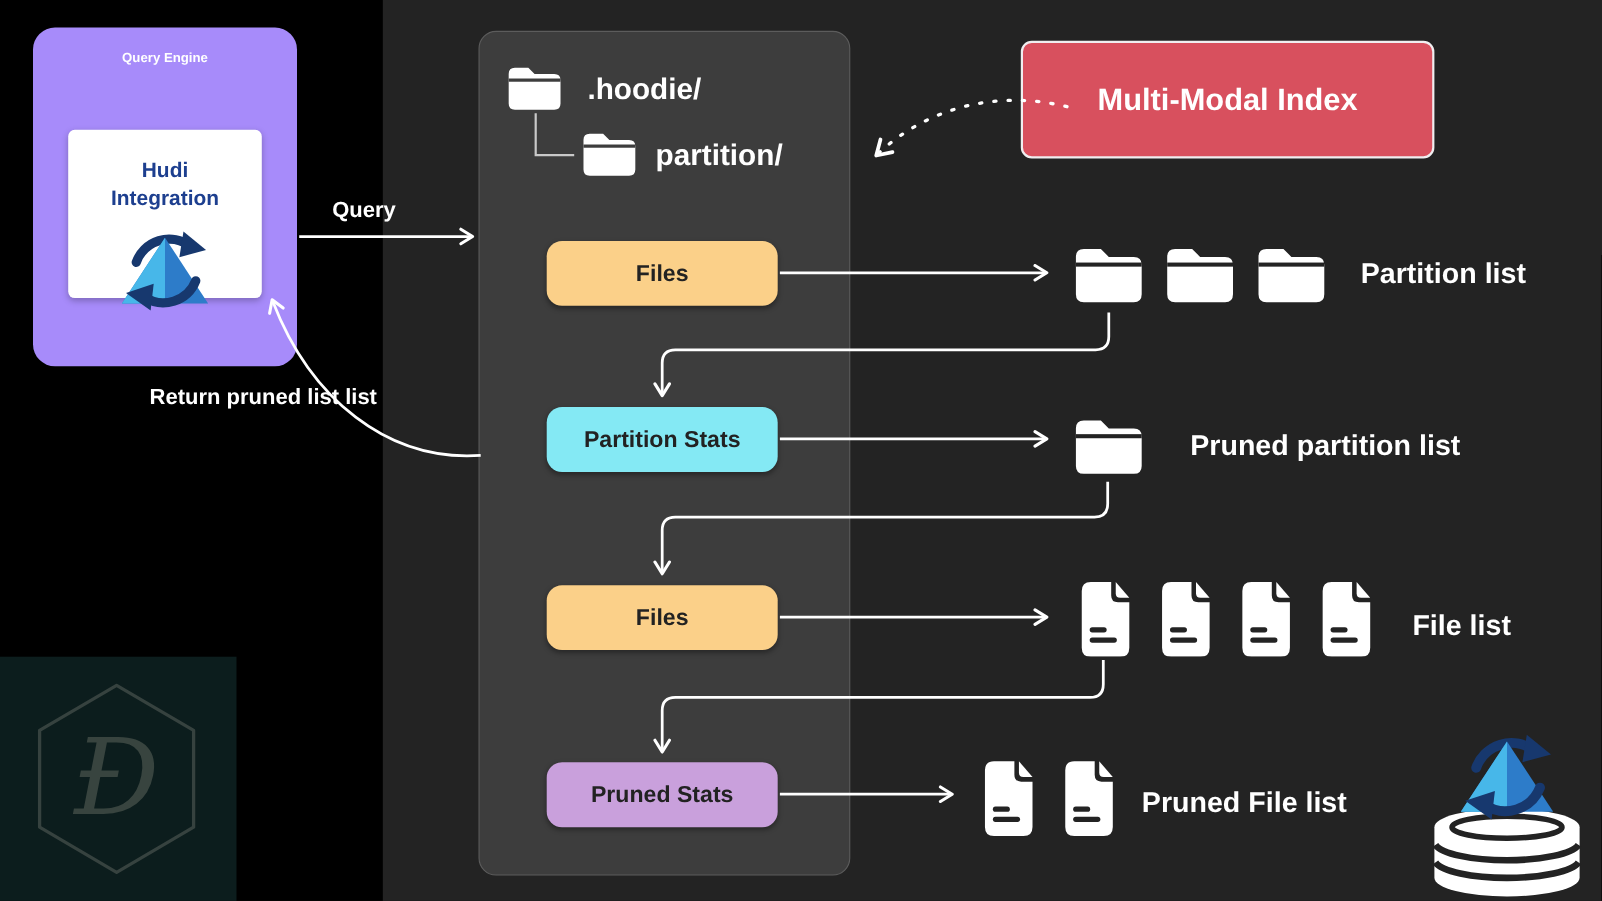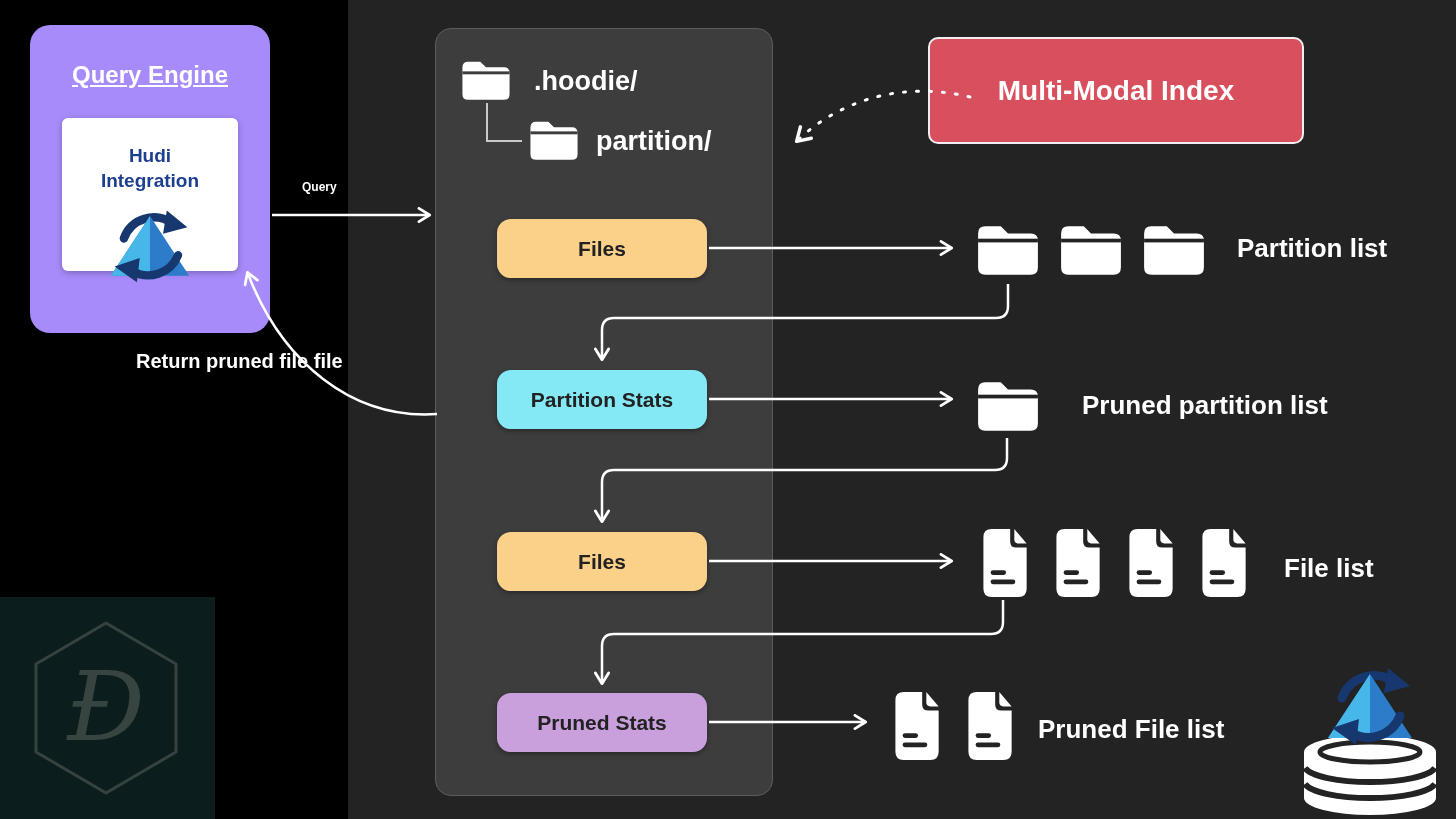--- a/index.html
+++ b/index.html
@@ -12,34 +12,34 @@
   .dew-square svg { position:absolute; left:26px; top:18px; }
 
   
   .overlay { position:absolute; left:0; top:0; width:1456px; height:819px; z-index:5; pointer-events:none; }
 
   
   .query-engine {
     position:absolute; left:30px; top:25px; width:240px; height:308px;
     background:#a78bfa; border-radius:20px; z-index:3;
   }
-  .qe-title { margin-top:36px; text-align:center; color:#fff; font-weight:700; font-size:24px;text-decoration:underline; }
+  .qe-title { margin-top:20px; text-align:center; color:#fff; font-weight:700; font-size:12px; }
   .qe-card {
     position:absolute; left:32px; top:93px; width:176px; height:153px;
     background:#fff; border-radius:6px; box-shadow:0 2px 6px rgba(0,0,0,.25);
   }
   .qe-integration {
     margin-top:26px; text-align:center; color:#1d3f8f; font-weight:700;
     font-size:19px; line-height:1.3; white-space:pre-line;
   }
   .hudi-mini { display:block; width:94px; height:84px; margin:10px auto 0; }
 
   
   .flabel { position:absolute; color:#fff; font-weight:700; z-index:6; }
-  .query-label  { left:302px; top:180px; font-size:12px; }
+  .query-label  { left:302px; top:180px; font-size:20px; }
   .return-label { left:136px; top:350px; font-size:20px; }
 
   
   .panel {
     position:absolute; left:435px; top:28px; width:336px; height:766px;
     background:#3d3d3d; border:1px solid #5c5c5c; border-radius:16px; z-index:2;
   }
   .pfolder { position:absolute; z-index:3; }
   .pfolder-1 { left:460px; top:57px;  width:52px; height:45px; --slit:#3d3d3d; }
   .pfolder-2 { left:528px; top:117px; width:52px; height:45px; --slit:#3d3d3d; }
@@ -153,21 +153,21 @@
     <div class="qe-card">
       <div class="qe-integration">Hudi
 Integration</div>
       <svg class="hudi-mini" viewBox="0 0 100 90">
           <use href="#sym-hudi"></use>
         </svg>
     </div>
   </div>
 
   <div class="flabel query-label">Query</div>
-  <div class="flabel return-label">Return pruned file file</div>
+  <div class="flabel return-label">Return pruned list list</div>
 
   <div class="panel"></div>
   <svg class="pfolder pfolder-1" viewBox="0 0 64 54">
       <use href="#sym-folder"></use>
     </svg>
   <div class="ptext ptext-root">.hoodie/</div>
   <svg class="pfolder pfolder-2" viewBox="0 0 64 54">
       <use href="#sym-folder"></use>
     </svg>
   <div class="ptext ptext-sub">partition/</div>

